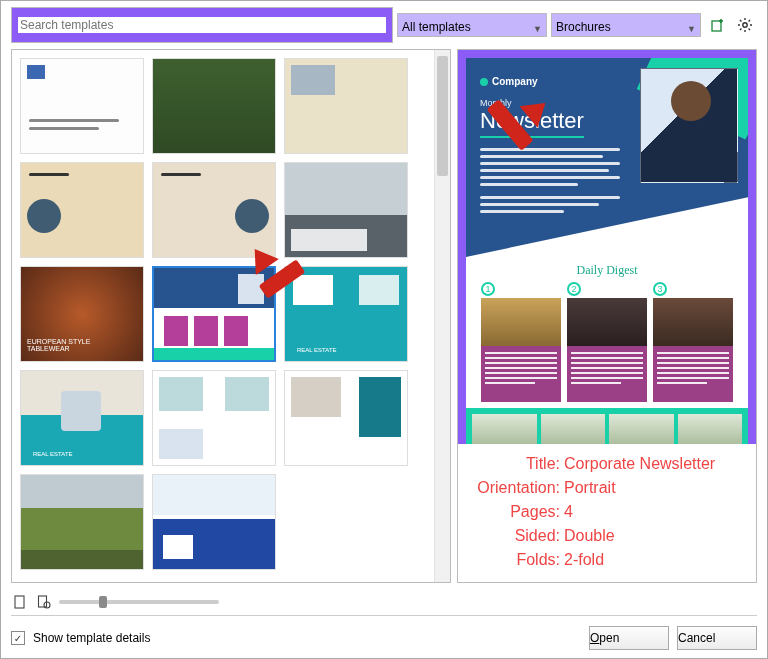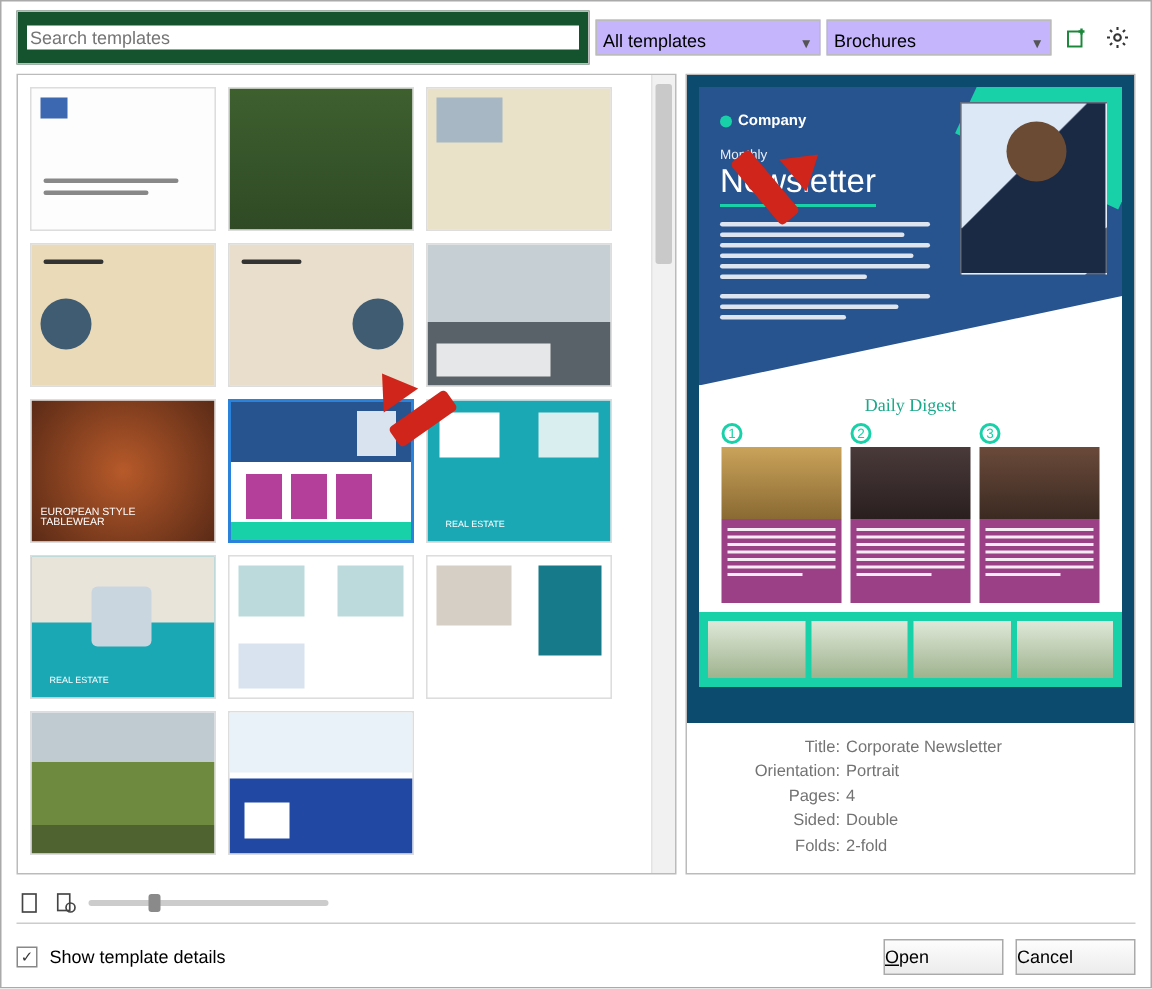--- a/index.html
+++ b/index.html
@@ -5,39 +5,39 @@
   * { box-sizing: border-box; font-family: "Segoe UI", Tahoma, sans-serif; }
   body { margin: 0; background: #fff; width: 768px; height: 659px; overflow: hidden; }
 
   .dialog { display: flex; flex-direction: column; width: 100%; height: 100%; border: 1px solid #aaa; }
 
   .titlebar { display: flex; align-items: center; height: 26px; padding: 0 6px 0 8px; font-size: 12px; color: #333; }
   .titlebar .spacer { flex: 1; }
   .close-btn { width: 20px; height: 20px; display: flex; align-items: center; justify-content: center; font-size: 14px; cursor: default; }
 
   .toolbar { display: flex; align-items: center; gap: 4px; padding: 6px 10px; }
-  .search { flex: 1; height: 36px; border: 1px solid #bbb; background: #14532d; font-size: 12px; padding: 2px 6px; color: #999; display: flex; align-items: center; }
+  .search { flex: 1; height: 36px; border: 1px solid #bbb; background: #8b5cf6; font-size: 12px; padding: 2px 6px; color: #999; display: flex; align-items: center; }
   .search input { border: none; outline: none; width: 100%; font-size: 12px; }
   .dropdown { width: 150px; height: 24px; border: 1px solid #bbb; background: #c4b5fd; font-size: 12px; padding: 2px 4px; display: flex; align-items: flex-end; justify-content: space-between; cursor: default; }
   .dropdown .chev { font-size: 9px; color: #555; }
   .icon-btn { width: 24px; height: 24px; display: flex; align-items: center; justify-content: center; }
 
   .body { flex: 1; display: flex; gap: 6px; padding: 0 10px 6px 10px; overflow: hidden; }
   .grid-wrap { flex: 1; display: flex; border: 1px solid #bbb; background: #fff; position: relative; overflow: hidden; }
   .grid { flex: 1; overflow: auto; padding: 8px 4px 8px 8px; display: flex; flex-wrap: wrap; gap: 8px; align-content: flex-start; }
   .scroll-col { width: 16px; background:#f1f1f1; border-left:1px solid #e3e3e3; position:relative; }
   .scroll-thumb { position:absolute; left:2px; right:2px; top:6px; height:120px; background:#c9c9c9; border-radius:2px; }
 
   .thumb { width: 124px; height: 96px; background: #eee; position: relative; border: 1px solid #ddd; overflow: hidden; }
   .thumb.selected { border: 2px solid #2a82da; }
   .thumb .inner { position: absolute; inset: 0; }
   .t-bar { position: absolute; height: 3px; background: #888; border-radius: 2px; }
 
   .preview-wrap { width: 300px; border: 1px solid #bbb; display: flex; flex-direction: column; }
-  .preview-canvas { flex: 1; background: #0c4a6e; display: flex; align-items: flex-start; justify-content: center; padding: 8px; overflow: hidden; }
+  .preview-canvas { flex: 1; background: #8b5cf6; display: flex; align-items: flex-start; justify-content: center; padding: 8px; overflow: hidden; }
   .preview-page { width: 100%; background: #fff; position: relative; }
 
   .newsletter-top { background: #27538f; padding: 14px 14px 40px 14px; position: relative; color: #fff; clip-path: polygon(0 0, 100% 0, 100% 70%, 0 100%); }
   .nl-dot { width: 8px; height: 8px; background: #19d1a9; border-radius: 50%; display: inline-block; vertical-align: middle; }
   .nl-company { font-size: 10px; display: inline-block; vertical-align: middle; margin-left: 4px; font-weight: 600; }
   .nl-month { font-size: 9px; margin-top: 8px; opacity: 0.9; }
   .nl-title { font-size: 22px; font-weight: 400; border-bottom: 2px solid #19d1a9; display: inline-block; padding-bottom: 2px; }
   .nl-lines { margin-top: 10px; width: 55%; }
   .nl-line { height: 3px; background: rgba(255,255,255,0.85); margin-bottom: 4px; border-radius: 2px; }
   .nl-photo { position: absolute; right: 10px; top: 10px; width: 98px; height: 115px; background: linear-gradient(135deg, #dce8f5 0 40%, #1a2a44 40% 100%); border: 1px solid rgba(255,255,255,0.3); }
@@ -48,21 +48,21 @@
   .cards { display: flex; justify-content: center; gap: 6px; margin-top: 4px; }
   .card { width: 80px; }
   .card-num { width: 14px; height: 14px; border: 2px solid #19d1a9; border-radius: 50%; font-size: 9px; display: flex; align-items: center; justify-content: center; color: #19d1a9; margin-bottom: 2px; }
   .card-img { width: 100%; height: 48px; background: #ccc; }
   .card-body { width: 100%; height: 56px; background: #9b3f87; padding: 6px 4px; }
   .card-body .l { height: 2px; background: rgba(255,255,255,0.9); margin-bottom: 3px; }
 
   .plant-strip { margin-top: 6px; height: 50px; background: #19d1a9; padding: 6px; display: flex; gap: 4px; }
   .plant { flex: 1; background: linear-gradient(#dfe8d8, #9eb38e); }
 
-  .meta { padding: 8px 12px 10px 12px; font-size: 11px; color: #737373; }
+  .meta { padding: 8px 12px 10px 12px; font-size: 16px; color: #ef4444; }
   .meta-row { display: flex; gap: 4px; line-height: 1.5; }
   .meta-row .k { width: 90px; text-align: right; }
 
   .footer-bar { display: flex; align-items: center; padding: 4px 10px 2px 10px; gap: 6px; }
   .mini-btn { width: 18px; height: 18px; display:flex; align-items:center; justify-content:center; }
   .slider { flex: 0 0 160px; height: 4px; background:#ccc; border-radius:2px; position:relative; }
   .slider .knob { position:absolute; left:25%; top:-4px; width:8px; height:12px; background:#8a8a8a; border-radius:2px; }
 
   .divider { height:1px; background:#ccc; margin:2px 10px; }
 

